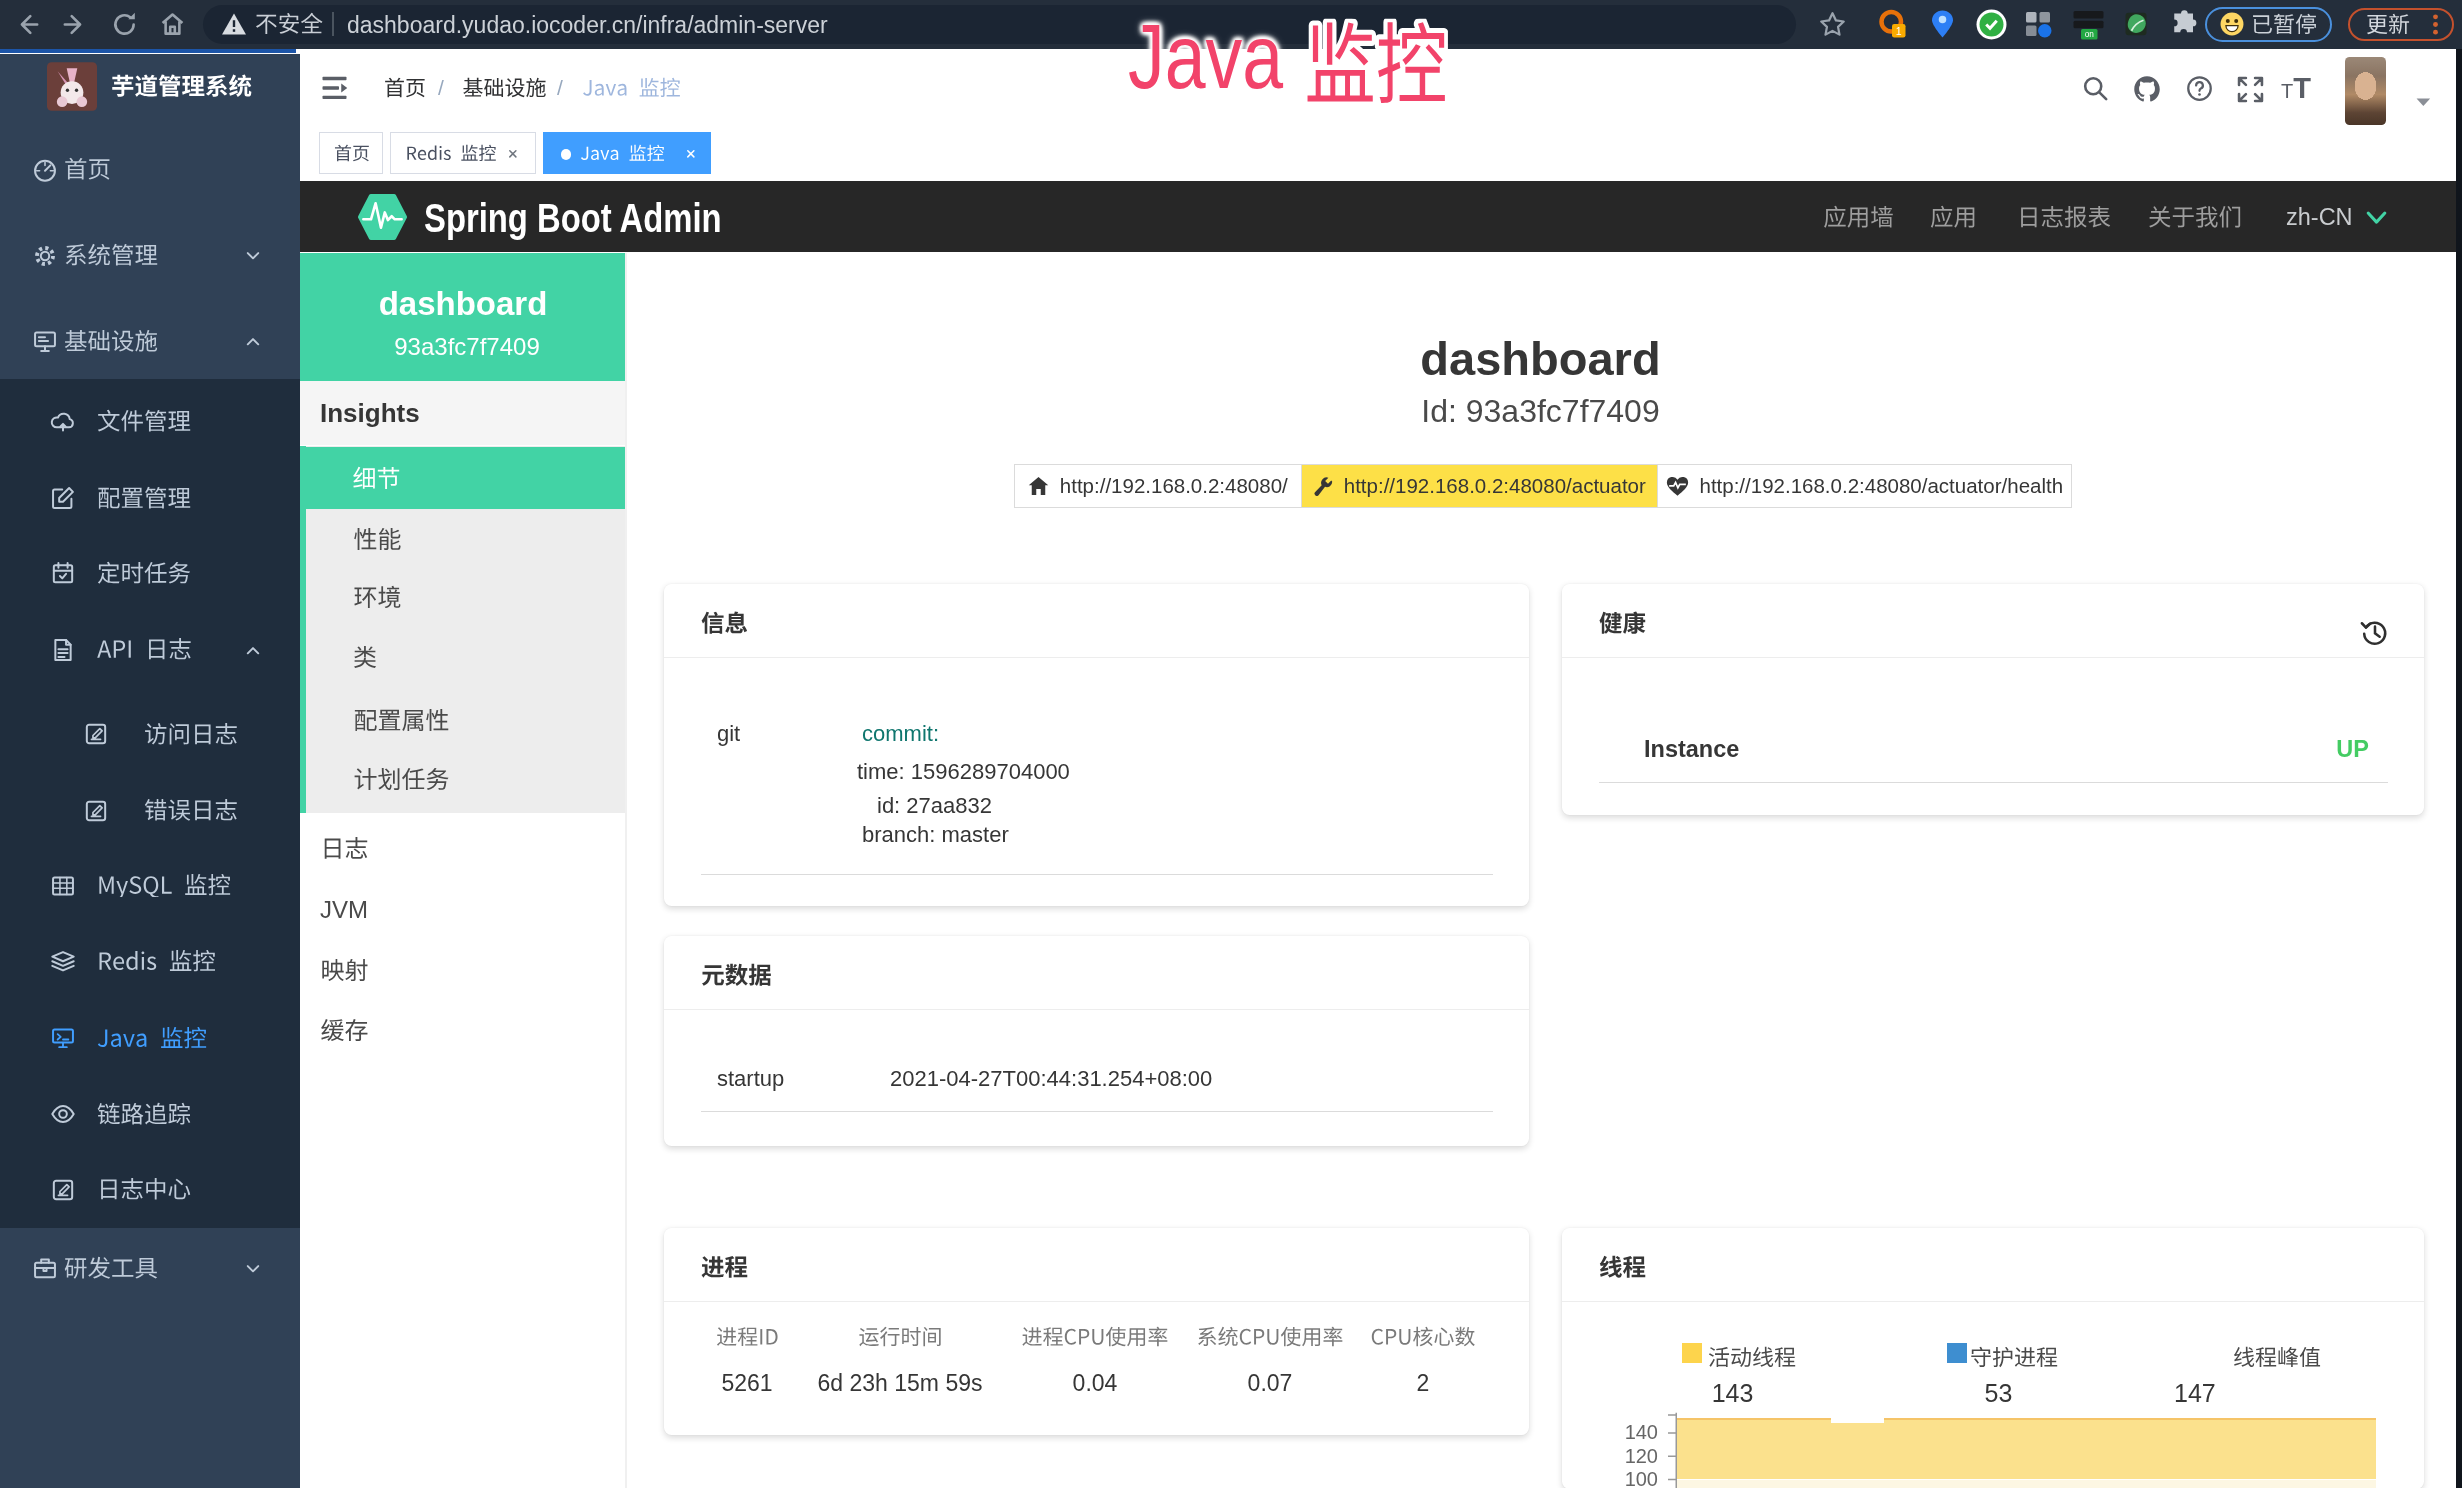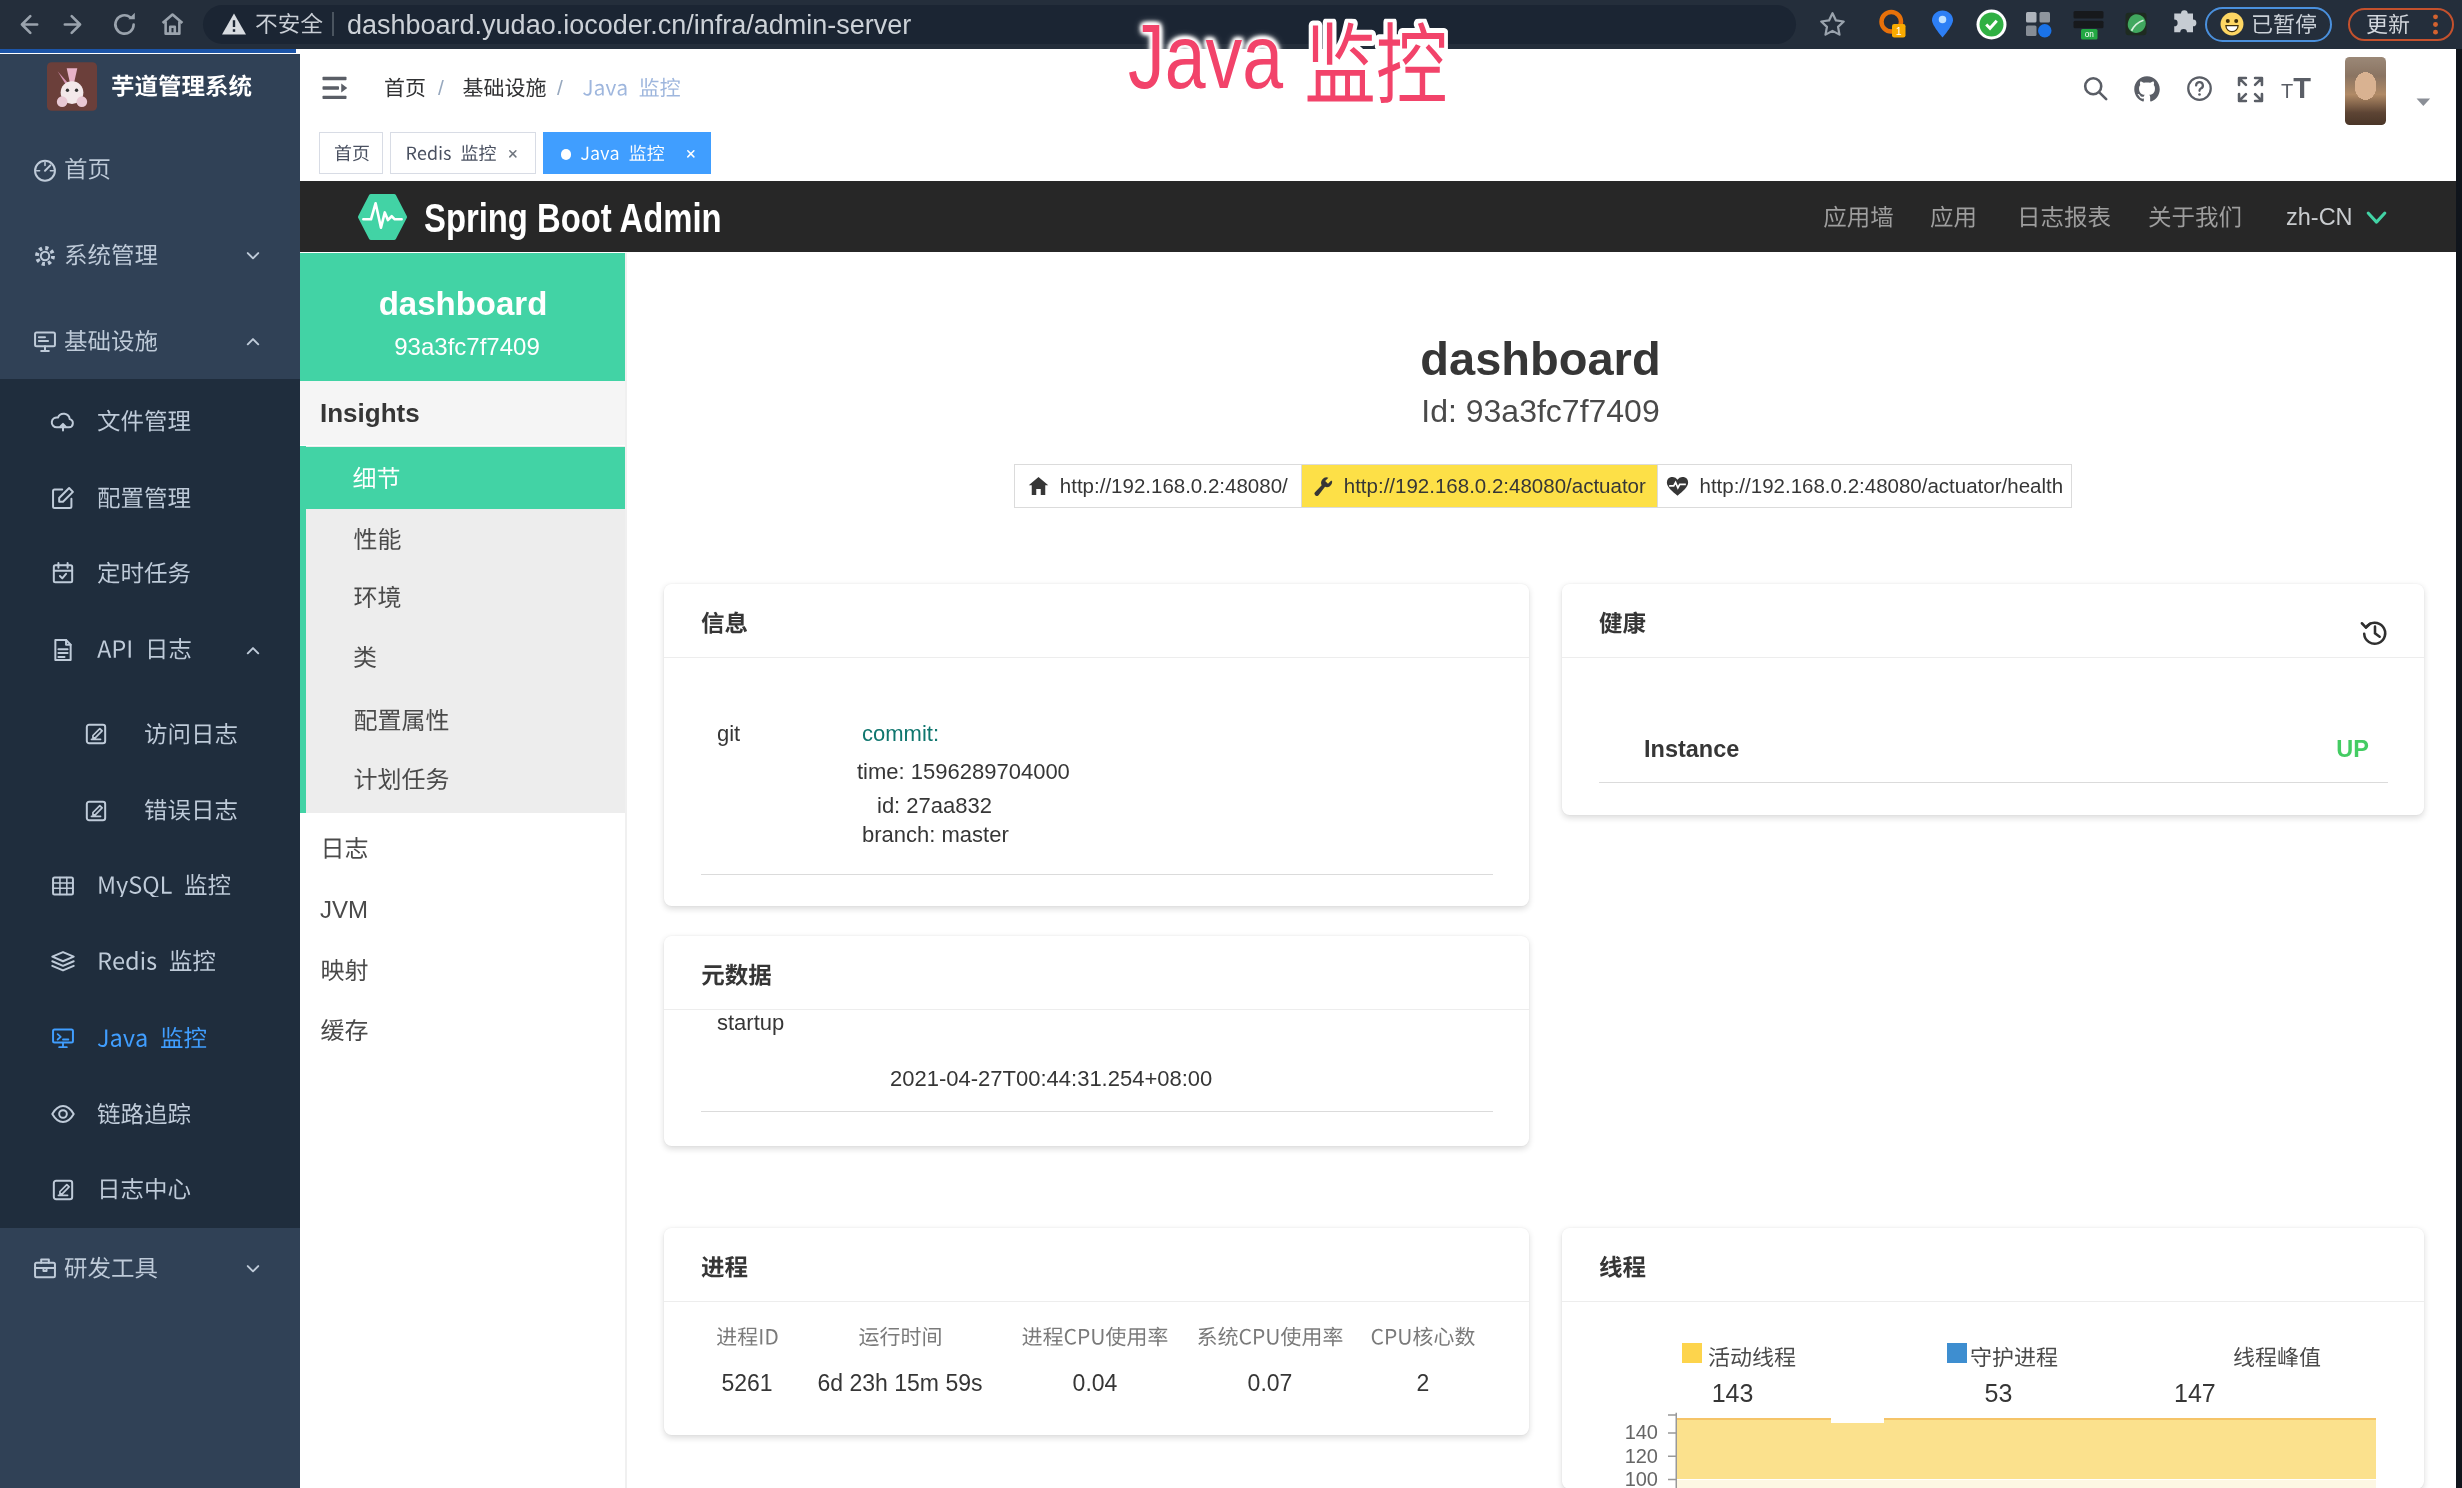--- a/index.html
+++ b/index.html
@@ -37,21 +37,21 @@
 <div class="abs " style="left:255px;top:12.2px;">
     <svg class="zh " width="68" height="23" viewBox="0 0 3000 1000" fill="#c9ced5">
       <g transform="translate(0,880) scale(1,-1)">
         <use href="#r4e0d" x="0"></use>
         <use href="#r5b89" x="1000"></use>
         <use href="#r5168" x="2000"></use>
       </g>
     </svg>
   </div>
 <div class="abs " style="left:332px;top:12px;width:1.5px;height:24px;background:#4a545f;"></div>
-<div class="abs " style="left:347px;top:7.6px;width:1365px;height:34px;font-size:27px;color:#ccd1d7;line-height:34px;white-space:nowrap;">dashboard.yudao.iocoder.cn/infra/admin-server</div>
+<div class="abs " style="left:347px;top:7.6px;width:1365px;height:34px;font-size:23px;color:#ccd1d7;line-height:34px;white-space:nowrap;">dashboard.yudao.iocoder.cn/infra/admin-server</div>
 <svg class="abs" style="left:1819px;top:10.6px" width="27" height="27" viewBox="0 0 36 36" fill="none" stroke="#9aa3ad" stroke-width="3" stroke-linejoin="round">
     <path d="M18 3 l4.6 9.6 10.4 1.4 -7.6 7.2 1.9 10.3 -9.3 -5 -9.3 5 1.9 -10.3 -7.6 -7.2 10.4 -1.4 Z"></path>
   </svg>
 <svg class="abs" style="left:1877px;top:9px" width="30" height="30" viewBox="0 0 40 40">
     <circle cx="19" cy="17" r="13" fill="none" stroke="#e8710a" stroke-width="6"></circle>
     <rect x="20" y="20" width="18" height="18" rx="3" fill="#f9ab00"></rect>
     <text x="29" y="34" font-size="14" fill="#fff" text-anchor="middle" font-family="Liberation Sans">1</text>
   </svg>
 <svg class="abs" style="left:1929px;top:9px" width="27" height="30" viewBox="0 0 36 40">
     <path d="M18 2 C10 2 4 8 4 15 C4 22 18 38 18 38 C18 38 32 22 32 15 C32 8 26 2 18 2Z" fill="#2d7ff5"></path>
@@ -651,21 +651,21 @@
 <div class="abs " style="left:701px;top:963px;">
     <svg class="zh " width="71" height="23.5" viewBox="0 0 3000 1000" fill="#363636">
       <g transform="translate(0,880) scale(1,-1)">
         <use href="#b5143" x="0"></use>
         <use href="#b6570" x="1000"></use>
         <use href="#b636e" x="2000"></use>
       </g>
     </svg>
   </div>
 <div class="abs " style="left:664px;top:1009px;width:865px;height:0px;border-top:1.5px solid #ededed;"></div>
-<div class="abs " style="left:717px;top:1006px;width:152px;height:33px;font-size:22px;color:#363636;line-height:33px;white-space:nowrap;">startup</div>
+<div class="abs " style="left:717px;top:1062px;width:152px;height:33px;font-size:22px;color:#363636;line-height:33px;white-space:nowrap;">startup</div>
 <div class="abs " style="left:890px;top:1062px;width:683px;height:33px;font-size:22px;color:#363636;line-height:33px;white-space:nowrap;">2021-04-27T00:44:31.254+08:00</div>
 <div class="abs " style="left:701px;top:1111px;width:792px;height:0px;border-top:1.5px solid #dbdbdb;"></div>
 <div class="abs " style="left:664px;top:1228px;width:865px;height:207px;background:#fff;border-radius:7.6px;box-shadow:0 2.3px 6px rgba(10,10,10,0.14),0 0 0 0.8px rgba(10,10,10,0.02);"></div>
 <div class="abs " style="left:701px;top:1255px;">
     <svg class="zh " width="47" height="23.5" viewBox="0 0 2000 1000" fill="#363636">
       <g transform="translate(0,880) scale(1,-1)">
         <use href="#b8fdb" x="0"></use>
         <use href="#b7a0b" x="1000"></use>
       </g>
     </svg>

